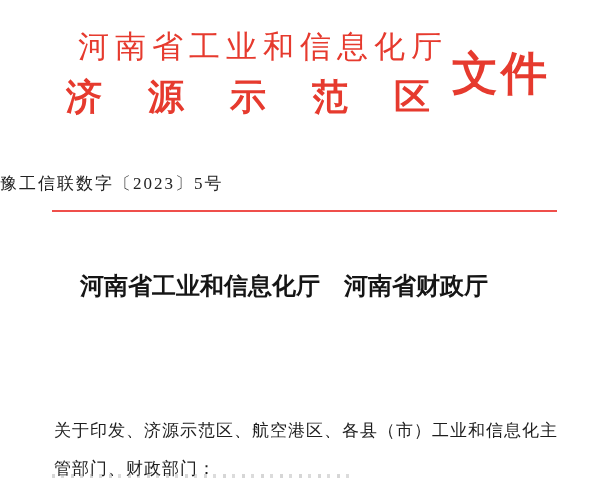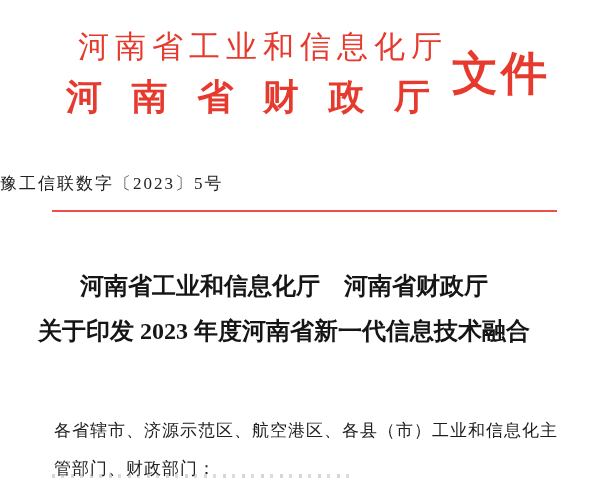--- a/index.html
+++ b/index.html
@@ -118,33 +118,32 @@
     );
   }
 </style>
 </head>
 <body>
 
 <div class="page">
 
   <div class="letterhead">
     <div class="agency-line-1">河南省工业和信息化厅</div>
-    <div class="agency-line-2">河南省财政厅</div>
+    <div class="agency-line-2">济源示范区</div>
     <div class="doc-type">文件</div>
   </div>
 
   <div class="doc-number">豫工信联数字〔2023〕5号</div>
 
   <div class="red-divider"></div>
 
   <div class="doc-title">
     <div>河南省工业和信息化厅　河南省财政厅</div>
-    <div>关于印发 2023 年度河南省新一代信息技术融合</div>
   </div>
 
   <div class="salutation">
-    <div>各省辖市、济源示范区、航空港区、各县（市）工业和信息化主</div>
+    <div>关于印发、济源示范区、航空港区、各县（市）工业和信息化主</div>
     <div>管部门、财政部门：</div>
   </div>
 
   <div class="cutoff-remnant"></div>
 
 </div>
 
 </body></html>

